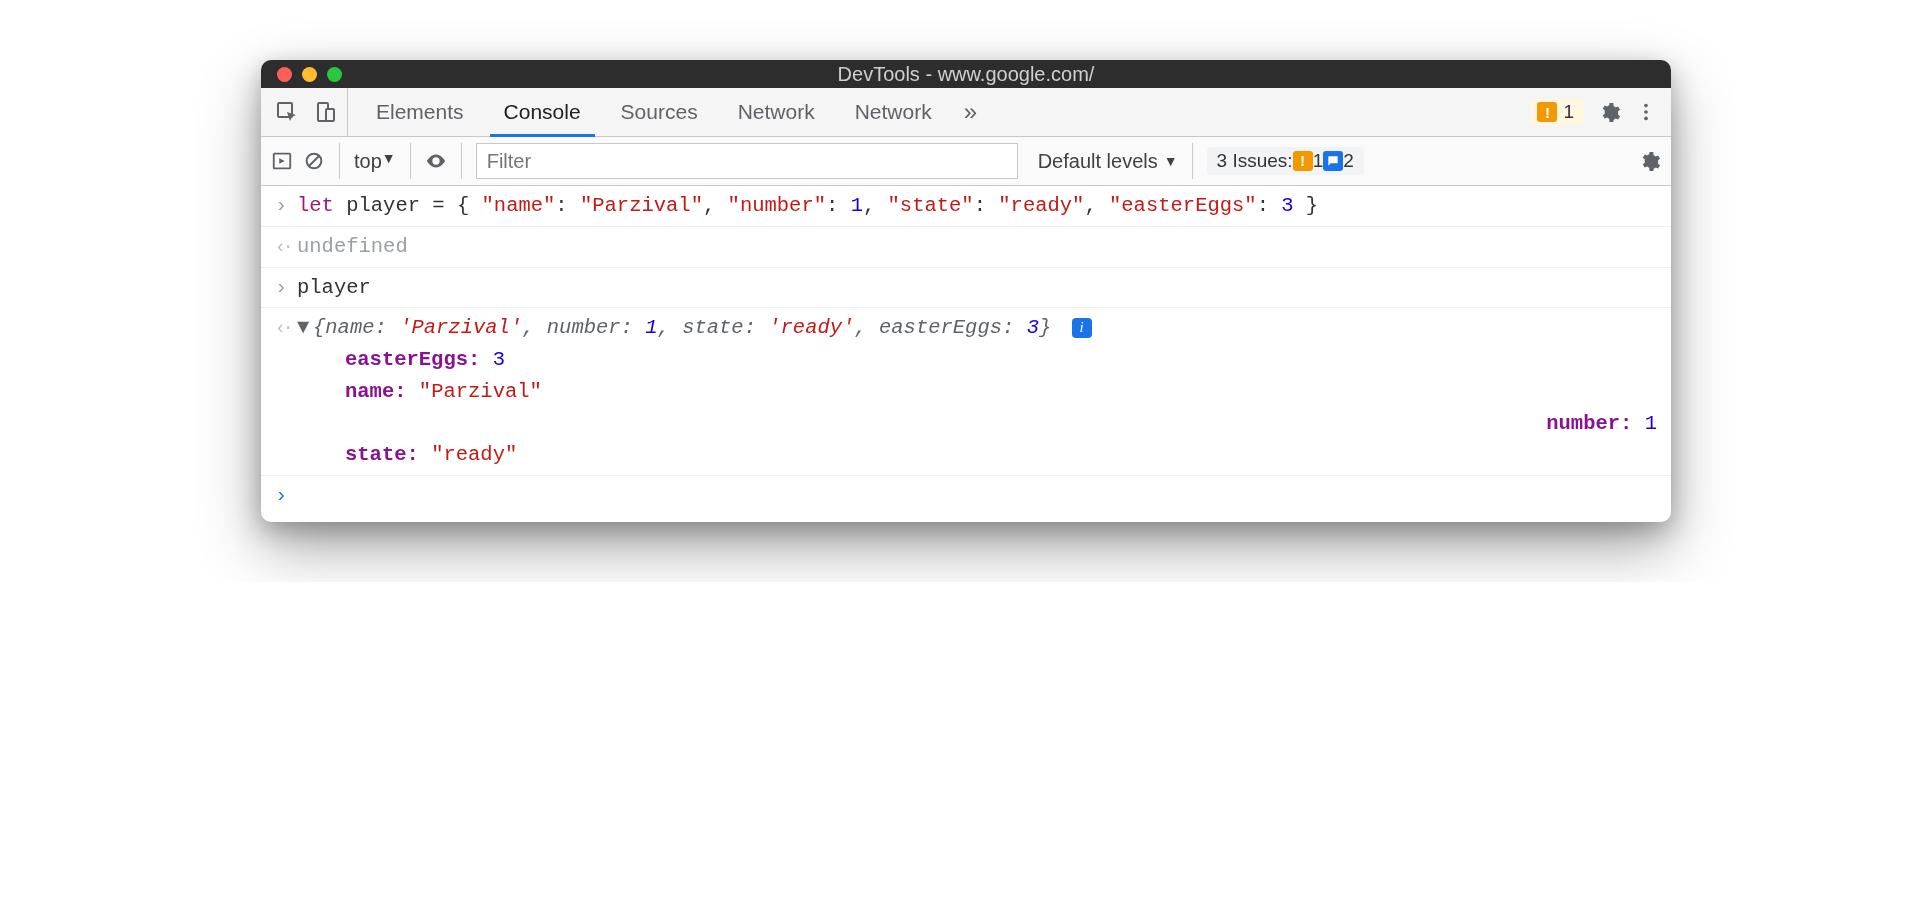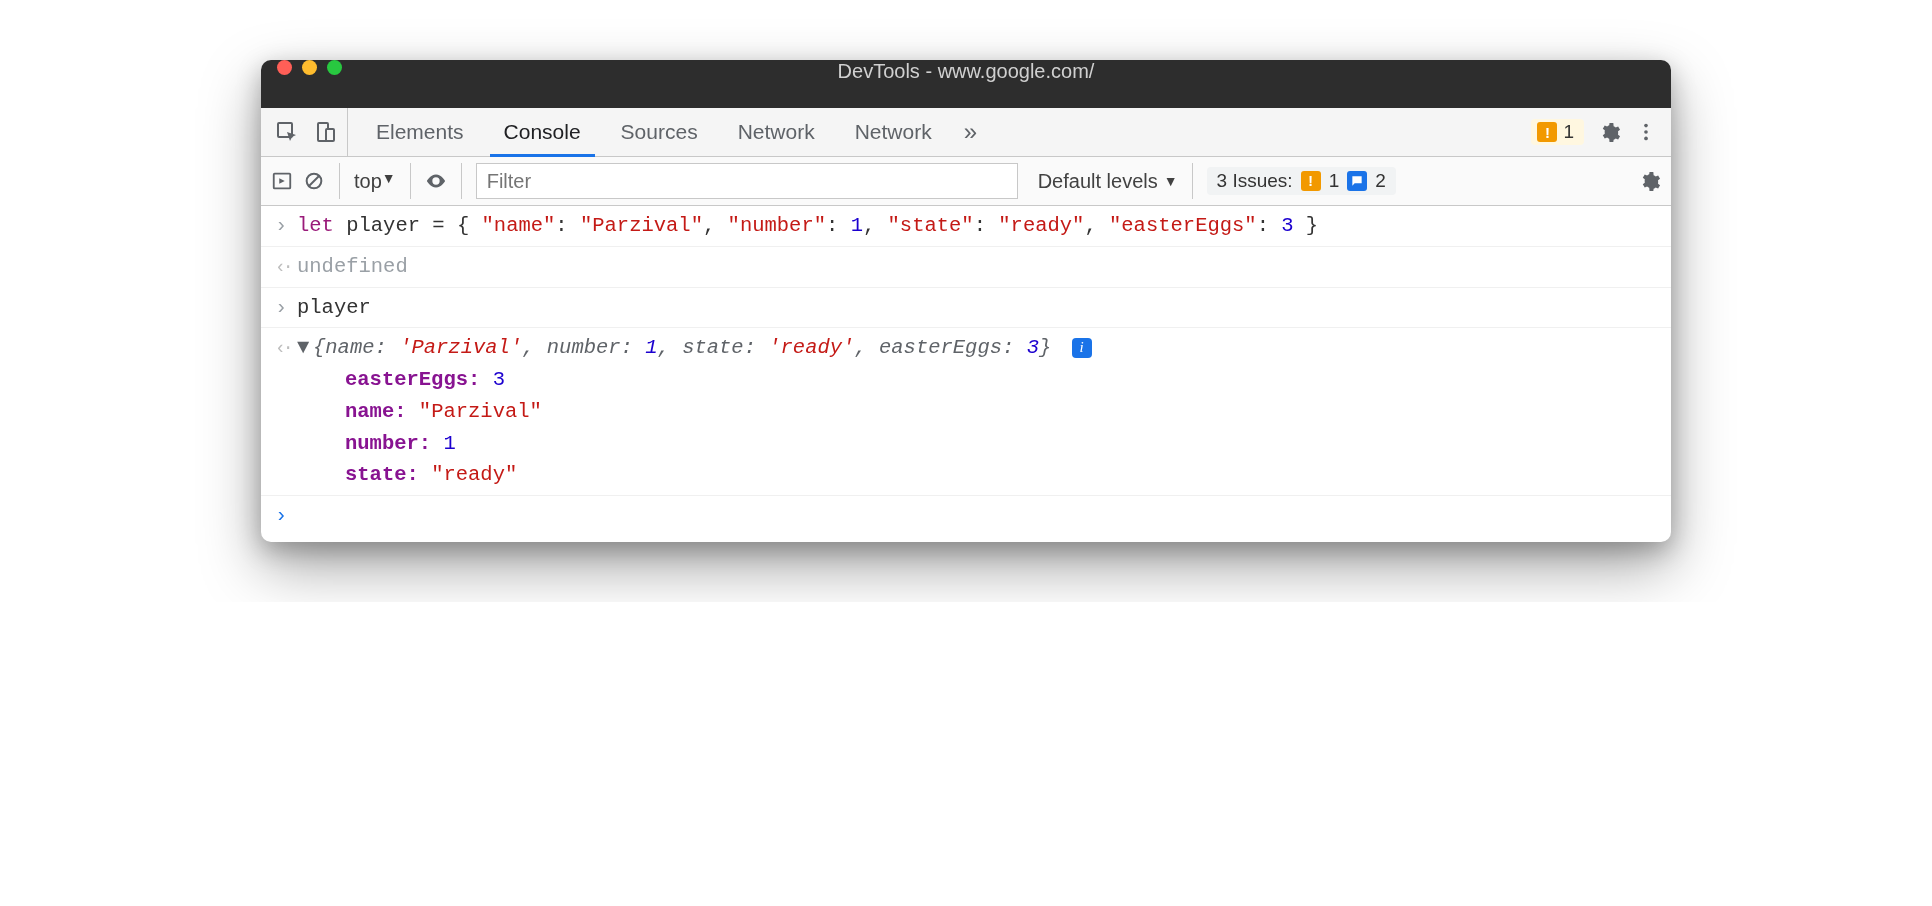--- a/index.html
+++ b/index.html
@@ -47,23 +47,23 @@
     overflow: hidden;
     box-shadow:
       0 25px 60px rgba(0,0,0,0.35),
       0 8px 24px rgba(0,0,0,0.25);
   }
 
   
   .titlebar {
     background: var(--titlebar);
     color: #cfcfcf;
-    height: 48px;
+    height: 28px;
     display: flex;
-    align-items: flex-start;
+    align-items: center;
     position: relative;
     text-decoration: underline;
   }
   .traffic {
     display: flex;
     gap: 10px;
     padding-left: 16px;
   }
   .traffic .dot {
     width: 15px; height: 15px; border-radius: 50%;
@@ -157,21 +157,21 @@
     font-size:20px;
     color:#333;
     outline:none;
   }
   .levels {
     display:flex; align-items:center; gap:6px;
     color:#424242; font-size:20px;
     padding-left:10px;
   }
   .issues {
-    display:flex; align-items:center; gap:8px;
+    display:flex; align-items:center; gap:0;
     background:#f1f3f4;
     border-radius:4px;
     padding:3px 10px;
     font-size:19px;
     color:#333;
   }
   .issues .sq {
     width:20px; height:20px; border-radius:3px;
     display:flex; align-items:center; justify-content:center;
     color:#fff; font-weight:bold; font-size:14px;
@@ -376,21 +376,21 @@
       <div class="row">
         <div class="gutter out"></div>
         <div class="line">
           <div>
             <span class="tri">▼</span><span class="ital" id="summary-line"><span>{</span><span>name</span><span>: </span><span class="str">'Parzival'</span><span>, </span><span>number</span><span>: </span><span class="num">1</span><span>, </span><span>state</span><span>: </span><span class="str">'ready'</span><span>, </span><span>easterEggs</span><span>: </span><span class="num">3</span><span>}</span></span>
             <span class="ibadge">i</span>
           </div>
           <div class="obj-block" id="props-block">
               <div style="padding-left: 24px;"><span class="prop">easterEggs</span><span class="prop">: </span><span class="num">3</span></div>
               <div style="padding-left: 24px;"><span class="prop">name</span><span class="prop">: </span><span class="str">"Parzival"</span></div>
-              <div style="padding-left: 24px;"><span class="prop">number</span><span class="prop">: </span><span class="num">1</span></div>
+              <div style="padding-left: 24px; text-align: right;"><span class="prop">number</span><span class="prop">: </span><span class="num">1</span></div>
               <div style="padding-left: 24px;"><span class="prop">state</span><span class="prop">: </span><span class="str">"ready"</span></div>
             </div>
         </div>
       </div>
 
       <div class="row nobb">
         <div class="gutter blue"></div>
         <div class="line"></div>
       </div>
 

